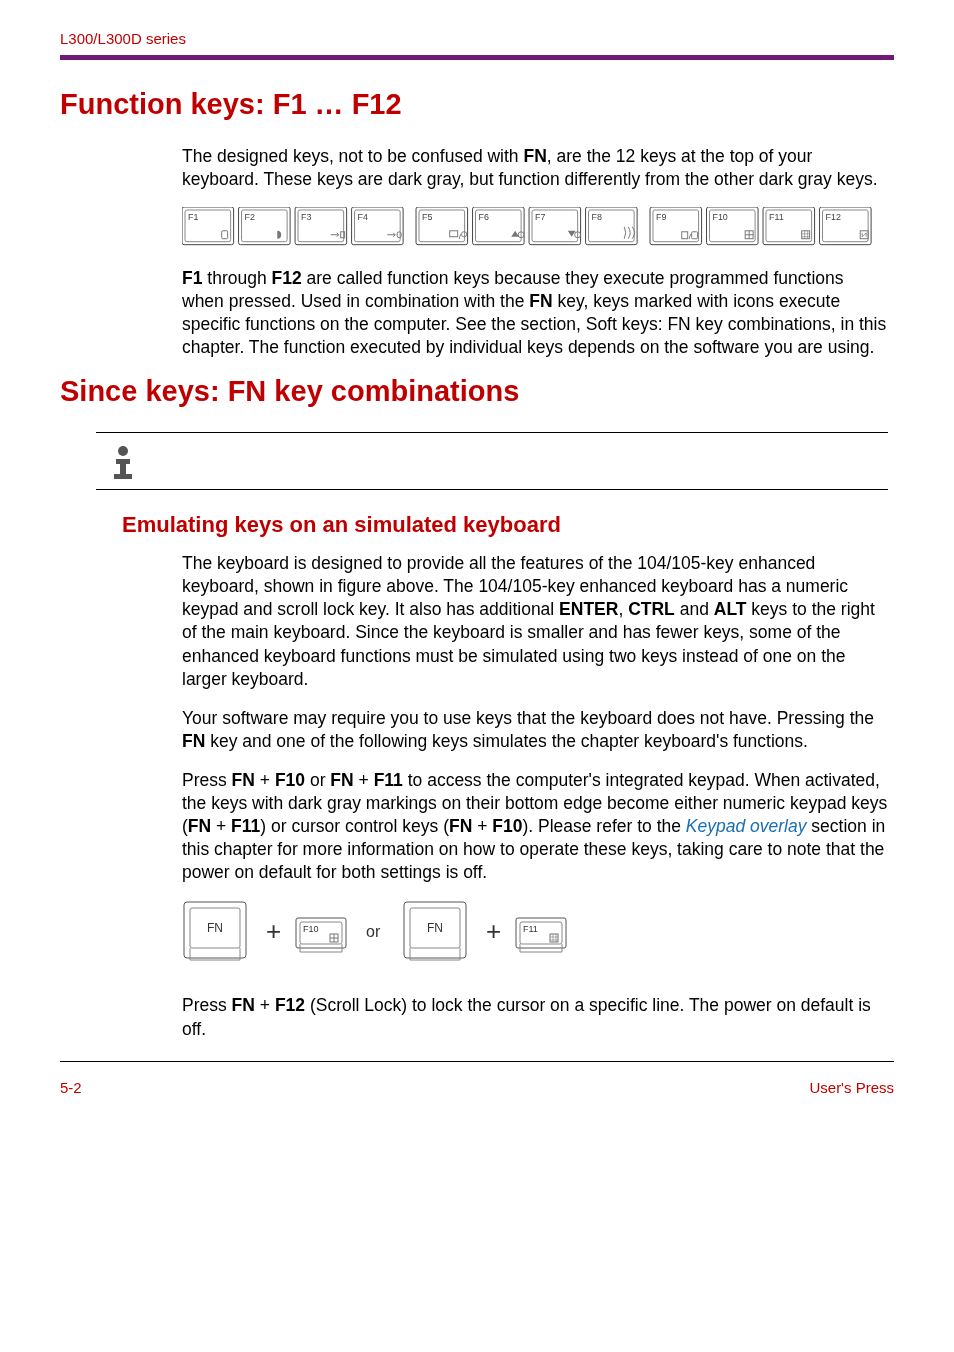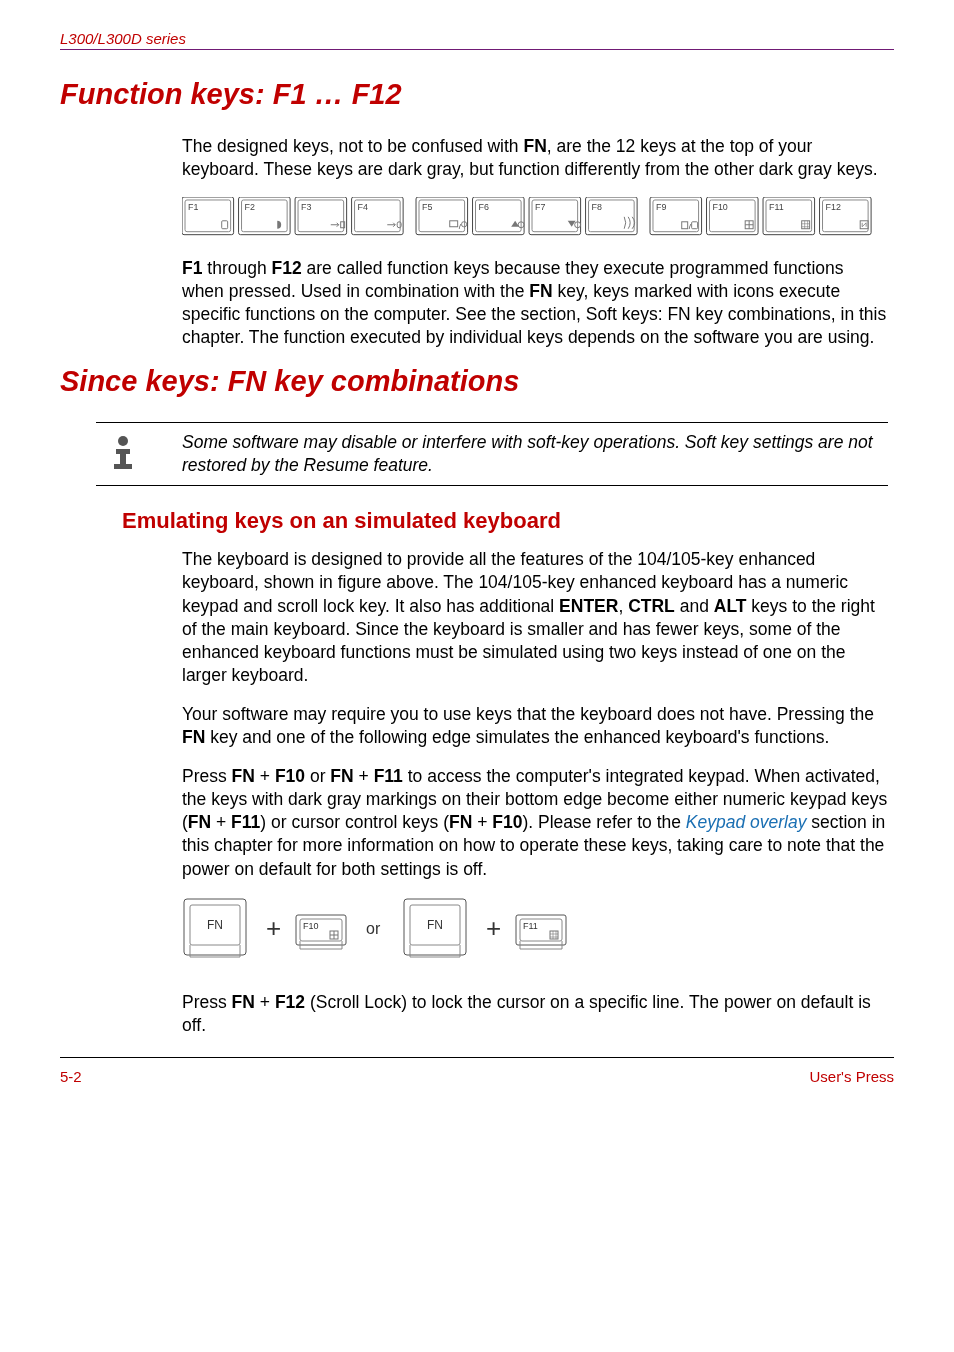--- a/index.html
+++ b/index.html
@@ -1,29 +1,29 @@
 <!DOCTYPE html>
 <html><head>
 <meta charset="utf-8">
 <style>
   * { box-sizing: border-box; margin: 0; padding: 0; }
   html, body { width: 954px; font-family: Arial, Helvetica, sans-serif; background: #fff; color: #000; }
   .page { width: 954px; padding: 30px 60px 30px 60px; }
-  .header-line { color: #c00000; font-size: 15px; border-bottom: 1px solid #701a75; padding-bottom: 2px; margin-bottom: 28px; font-style: italic; }
-  .h1 { color: #c00000; font-size: 29px; font-weight: bold; margin-bottom: 24px; font-style: italic; }
+  .header-line { color: #c00000; font-size: 15px; border-bottom: 5px solid #701a75; padding-bottom: 8px; margin-bottom: 28px; }
+  .h1 { color: #c00000; font-size: 29px; font-weight: bold; margin-bottom: 24px; }
   .h2 { color: #c00000; font-size: 22px; font-weight: bold; margin-bottom: 14px; margin-top: 22px; margin-left: 62px; }
   .body-block { margin-left: 122px; margin-right: 6px; font-size: 17.5px; line-height: 1.32; margin-bottom: 16px; }
   .bold { font-weight: bold; }
   .keyrow { margin-left: 122px; margin-right: 6px; margin-bottom: 18px; }
   .keyrow svg { width: 100%; height: auto; display: block; }
   .note-row { display: flex; align-items: flex-start; margin-bottom: 14px; border-top: 1px solid #000; border-bottom: 1px solid #000; padding: 8px 6px 8px 0; margin-left: 36px; margin-right: 6px; }
   .note-icon { width: 54px; flex-shrink: 0; display: flex; justify-content: center; padding-top: 2px; }
   .note-text { font-size: 17.5px; font-style: italic; line-height: 1.32; padding-left: 32px; }
   .link { color: #1a6fb3; font-style: italic; }
-  .footer { display: flex; justify-content: space-between; border-top: 1px solid #000; padding-top: 10px; font-size: 15px; margin-top: 20px; }
+  .footer { display: flex; justify-content: space-between; border-top: 1px solid #000; padding-top: 17px; font-size: 15px; margin-top: 20px; }
   .footer .left { color: #c00000; }
   .footer .right { color: #c00000; }
   .combo-img { margin-left: 122px; margin-bottom: 20px; margin-top: 6px; }
 </style>
 </head>
 <body>
 
 <div class="page">
   <div class="header-line">L300/L300D series</div>
 
@@ -106,31 +106,30 @@
 
   <div class="note-row">
     <div class="note-icon">
       <svg width="34" height="38" viewBox="0 0 34 38">
         <circle cx="17" cy="8" r="5" fill="#555"></circle>
         <rect x="10" y="16" width="14" height="5" fill="#555"></rect>
         <rect x="14" y="16" width="6" height="17" fill="#555"></rect>
         <rect x="8" y="31" width="18" height="5" fill="#555"></rect>
       </svg>
     </div>
-    <div class="note-text">Some software may disable or interfere with soft-key operations. Soft key settings are not restored by the Resume feature.</div>
   </div>
 
   <div class="h2">Emulating keys on an simulated keyboard</div>
 
   <p class="body-block">
     <span>The keyboard is designed to provide all the features of the 104/105-key enhanced keyboard, shown in figure above. The 104/105-key enhanced keyboard has a numeric keypad and scroll lock key. It also has additional </span><span class="bold">ENTER</span><span>, </span><span class="bold">CTRL</span><span> and </span><span class="bold">ALT</span><span> keys to the right of the main keyboard. Since the keyboard is smaller and has fewer keys, some of the enhanced keyboard functions must be simulated using two keys instead of one on the larger keyboard.</span>
   </p>
 
   <p class="body-block">
-    <span>Your software may require you to use keys that the keyboard does not have. Pressing the </span><span class="bold">FN</span><span> key and one of the following edge simulates the enhanced keyboard's functions.</span>
+    <span>Your software may require you to use keys that the keyboard does not have. Pressing the </span><span class="bold">FN</span><span> key and one of the following keys simulates the chapter keyboard's functions.</span>
   </p>
 
   <p class="body-block">
     <span>Press </span><span class="bold">FN</span><span> + </span><span class="bold">F10</span><span> or </span><span class="bold">FN</span><span> + </span><span class="bold">F11</span><span> to access the computer's integrated keypad. When activated, the keys with dark gray markings on their bottom edge become either numeric keypad keys (</span><span class="bold">FN</span><span> + </span><span class="bold">F11</span><span>) or cursor control keys (</span><span class="bold">FN</span><span> + </span><span class="bold">F10</span><span>). Please refer to the </span><a class="link">Keypad overlay</a><span> section in this chapter for more information on how to operate these keys, taking care to note that the power on default for both settings is off.</span>
   </p>
 
   <div class="combo-img">
     <svg width="420" height="70" viewBox="0 0 420 70">
       <g font-family="Arial" fill="#333">
         <rect x="2" y="2" width="62" height="56" rx="3" fill="#fff" stroke="#555"></rect>

